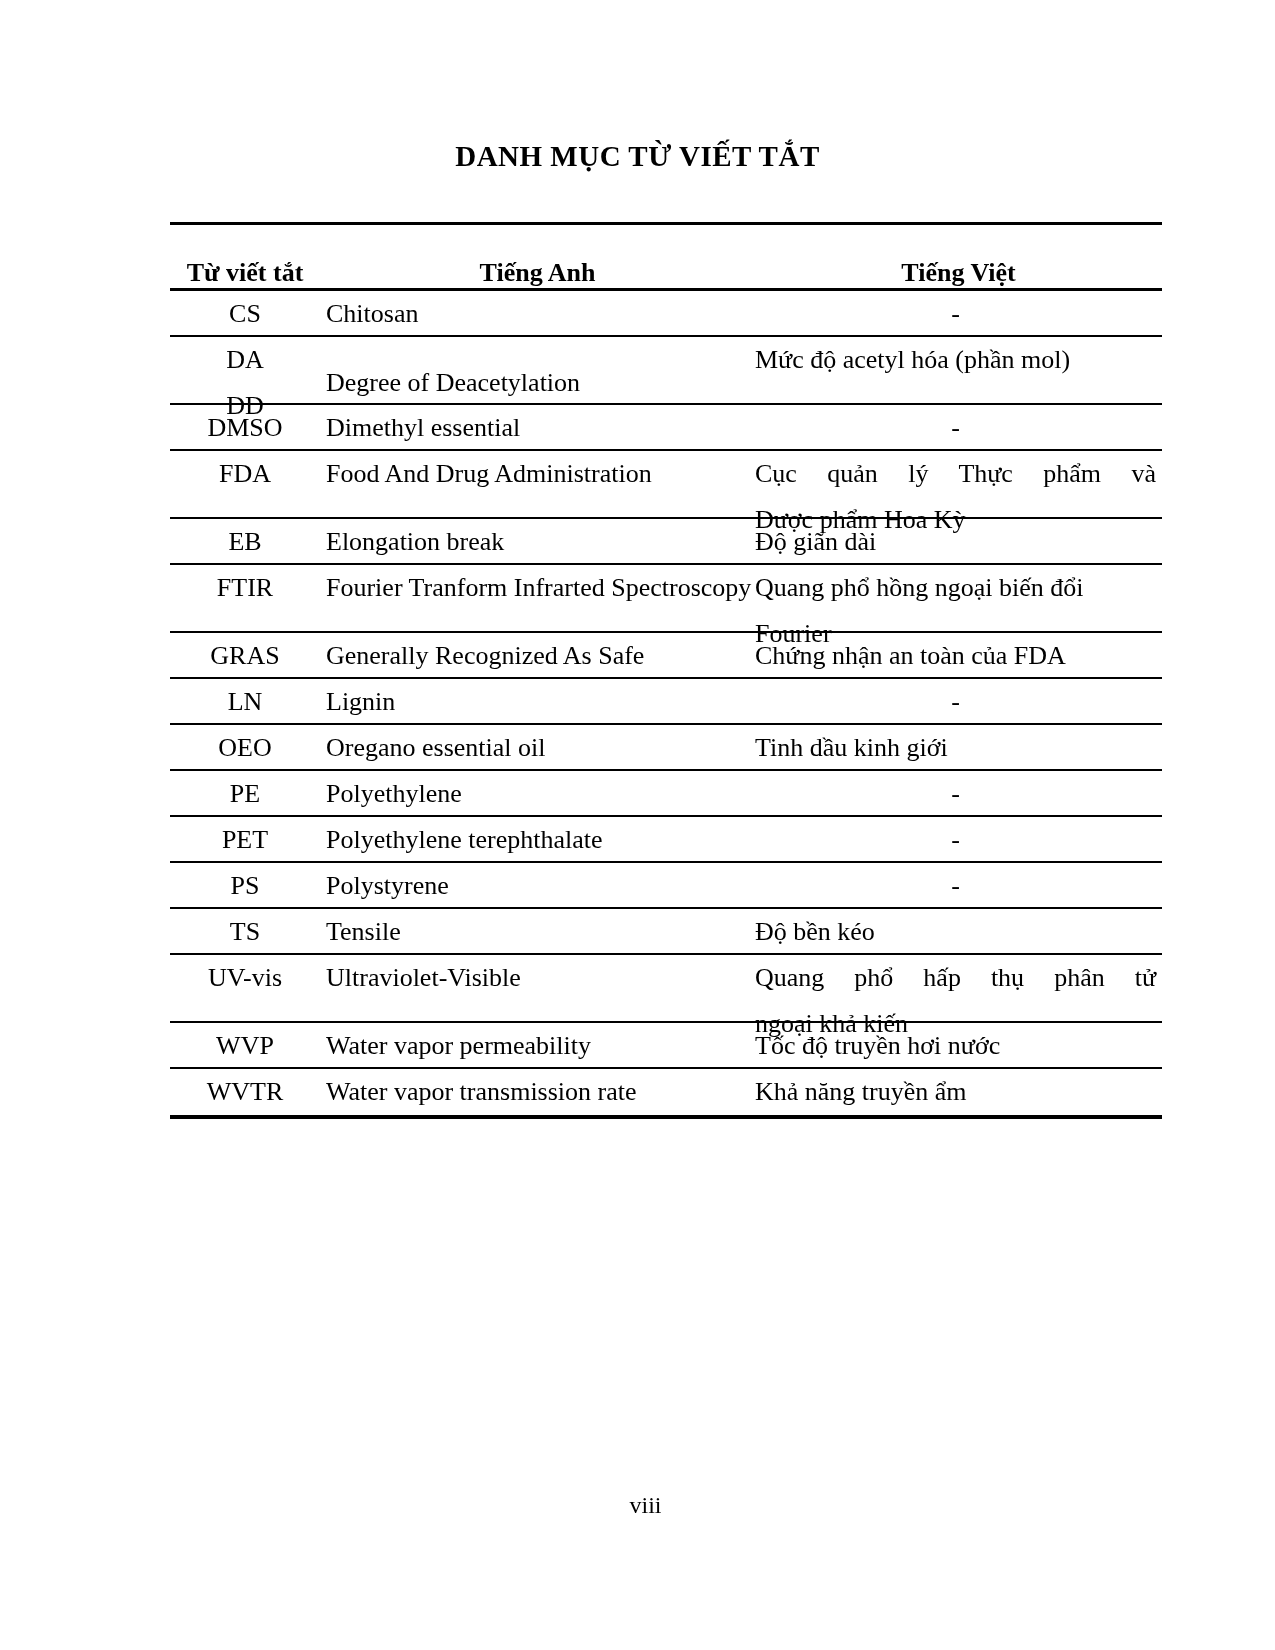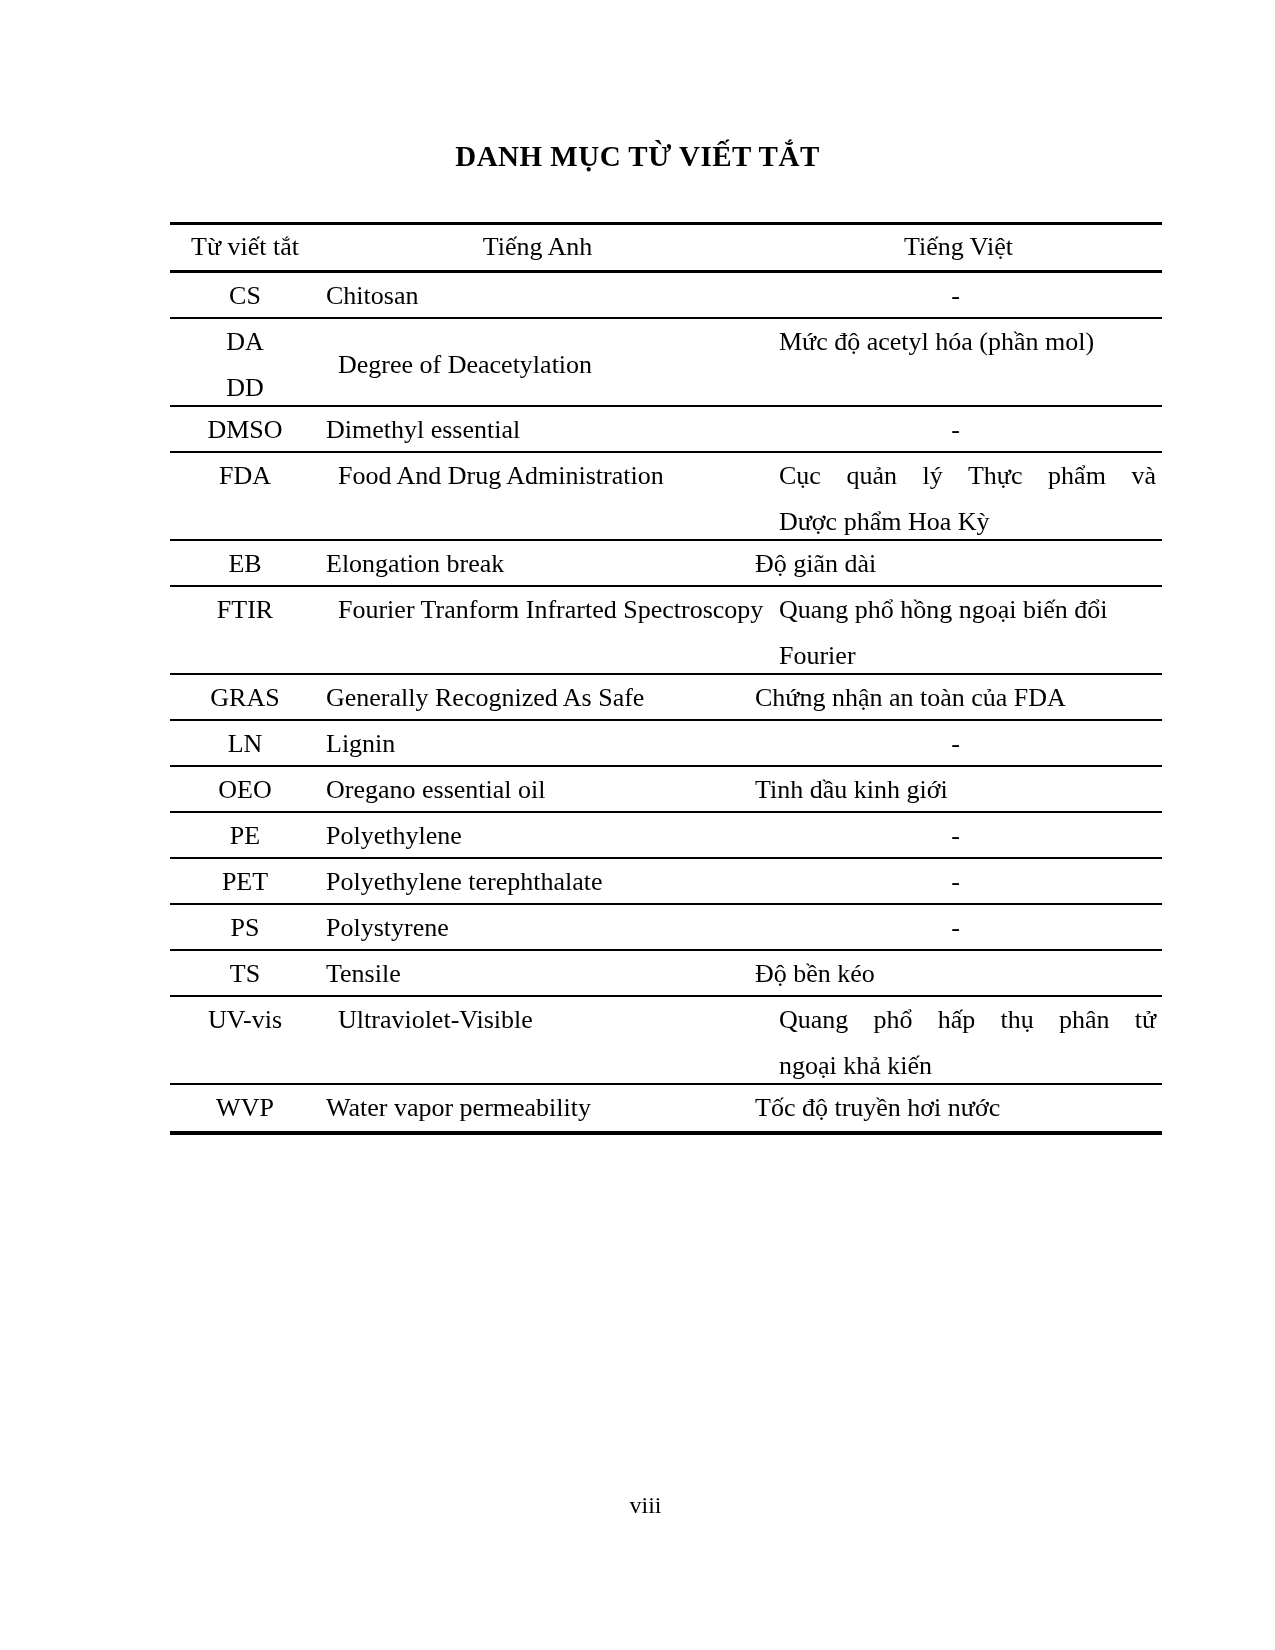--- a/index.html
+++ b/index.html
@@ -30,26 +30,27 @@
     font-size: 26px;
   }
   .trow {
     display: grid;
     grid-template-columns: 150px 435px 1fr;
     border-bottom: 2px solid #000;
   }
   .trow:last-child { border-bottom: none; }
   .trow.thead {
     border-bottom: 3px solid #000;
-    font-weight: normal;
-    height: 48px;
+    font-weight: bold;
+    height: 40px;
+    margin-top: 26px;
   }
   .trow.thead .cell { line-height: 44px; }
   .row-1 { height: 46px; }
-  .row-2 { height: 88px; gap: 12px; }
+  .row-2 { height: 68px; }
   .cell { overflow: visible; }
   .cell-abbr { text-align: center; }
   .cell-en { padding-left: 6px; white-space: nowrap; }
   .cell-vi { padding-right: 6px; }
   .cell-vi.center { text-align: center; }
   .thead .cell-en, .thead .cell-vi { text-align: center; white-space: normal; padding: 0; }
   .line { display: block; line-height: 46px; white-space: nowrap; }
   .row-1 .cell { line-height: 46px; }
   
   .row-2 .cell { line-height: 46px; }
@@ -180,18 +181,23 @@
         <span class="line">ngoại khả kiến</span>
       </div>
     </div>
 
     <div class="trow row-1">
       <div class="cell cell-abbr">WVP</div>
       <div class="cell cell-en">Water vapor permeability</div>
       <div class="cell cell-vi">Tốc độ truyền hơi nước</div>
     </div>
 
+    <div class="trow row-1">
+      <div class="cell cell-abbr">WVTR</div>
+      <div class="cell cell-en">Water vapor transmission rate</div>
+      <div class="cell cell-vi">Khả năng truyền ẩm</div>
+    </div>
 
   </div>
 
   <div class="footer">viii</div>
 
 </div>
 
 </body></html>

